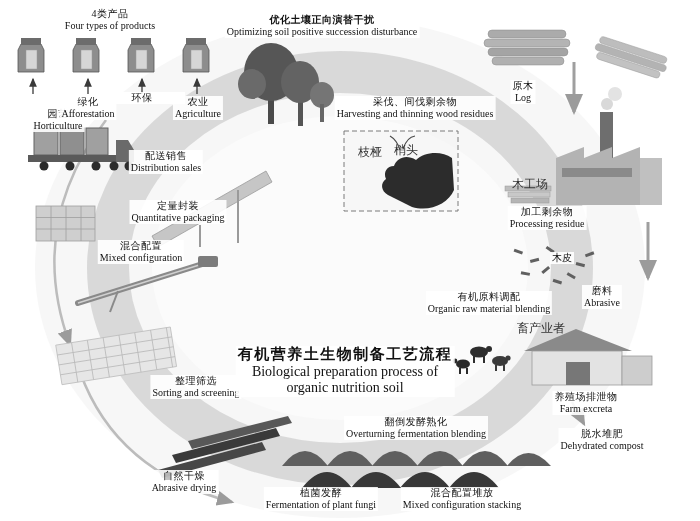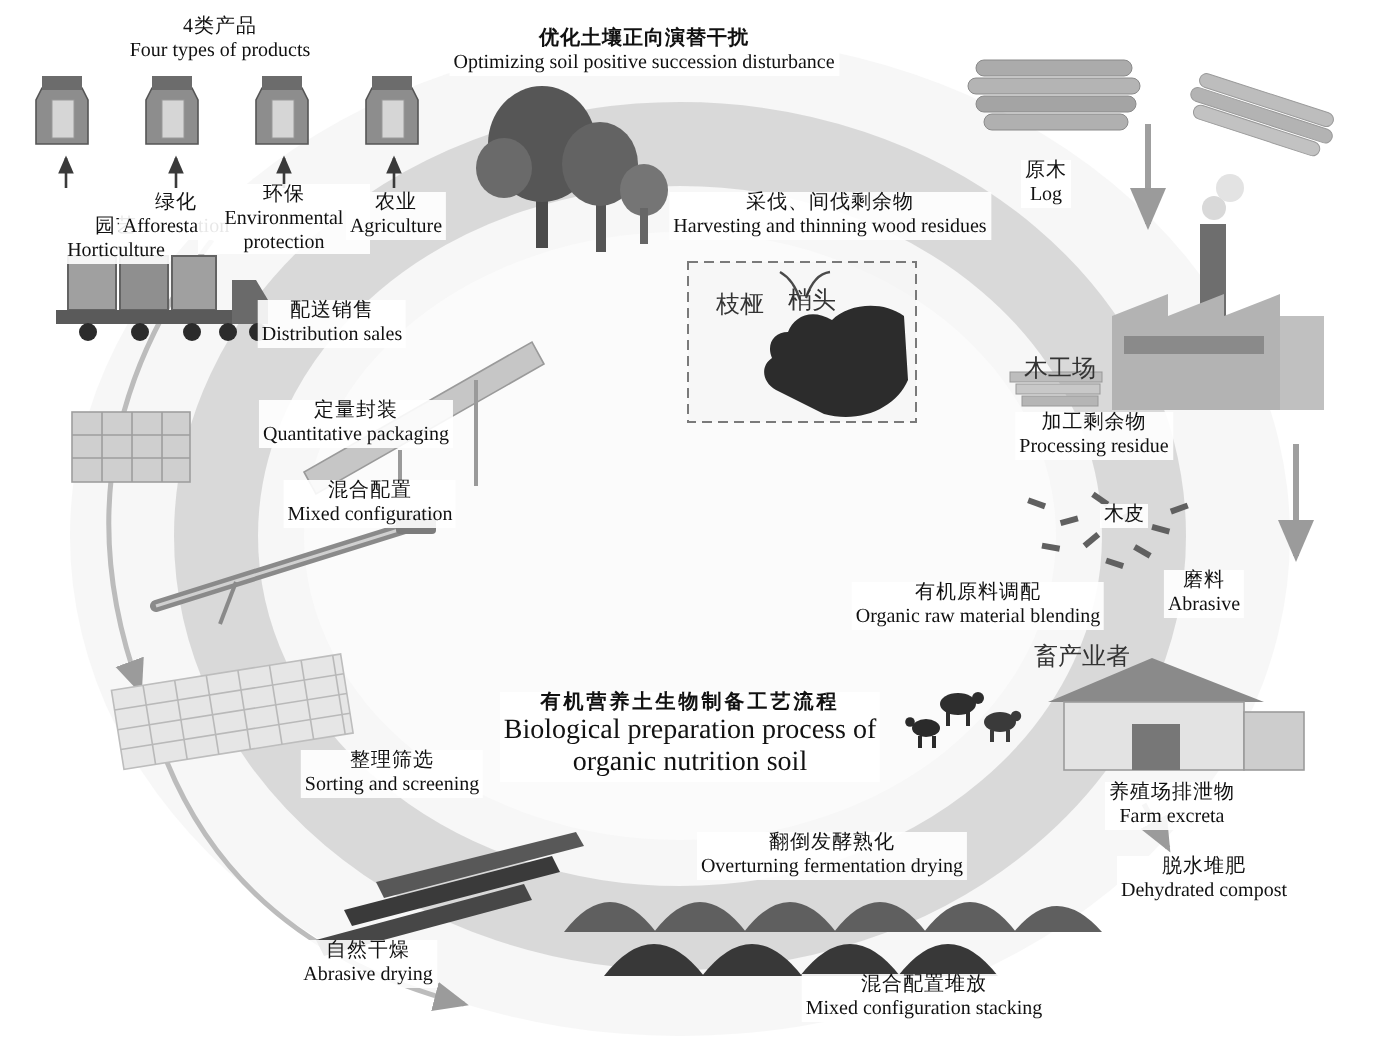--- a/index.html
+++ b/index.html
@@ -22,21 +22,21 @@
     line-height: 1.18;
     background: rgba(255,255,255,0.9);
     padding: 0 2px;
     white-space: nowrap;
     z-index: 2;
   }
   .lbl .zh { display: block; font-size: 10px; letter-spacing: 0.5px; }
   .lbl .en { display: block; font-size: 10px; }
   .lbl.bold .zh { font-weight: bold; }
   .lbl.small .zh { font-size: 10px; letter-spacing: 0; }
-  .lbl.title .zh { font-size: 10px; font-weight: bold; letter-spacing: 1.5px; }
+  .lbl.title .zh { font-size: 15px; font-weight: bold; letter-spacing: 1.5px; }
   .lbl.title .en { font-size: 14px; }
   .lbl.wrap2 { white-space: normal; width: 82px; }
   .ann {
     position: absolute;
     transform: translateX(-50%);
     font-size: 12px;
     color: #333;
     white-space: nowrap;
     z-index: 2;
   }
@@ -247,21 +247,20 @@
     <span class="en">Horticulture</span>
   </div>
 
   <div class="lbl" style="left:88px; top:96px;">
     <span class="zh">绿化</span>
     <span class="en">Afforestation</span>
   </div>
 
   <div class="lbl wrap2" style="left:142px; top:92px;">
     <span class="zh">环保</span>
-    <span class="en">Environmental protection</span>
   </div>
 
   <div class="lbl" style="left:198px; top:96px;">
     <span class="zh">农业</span>
     <span class="en">Agriculture</span>
   </div>
 
   <div class="lbl bold" style="left:322px; top:14px;">
     <span class="zh">优化土壤正向演替干扰</span>
     <span class="en">Optimizing soil positive succession disturbance</span>
@@ -306,35 +305,39 @@
     <span class="en">Dehydrated compost</span>
   </div>
 
   <div class="lbl" style="left:462px; top:487px;">
     <span class="zh">混合配置堆放</span>
     <span class="en">Mixed configuration stacking</span>
   </div>
 
   <div class="lbl" style="left:416px; top:416px;">
     <span class="zh">翻倒发酵熟化</span>
-    <span class="en">Overturning fermentation drying</span>
-  </div>
-
+    <span class="en">Overturning fermentation blending</span>
+  </div>
+
+  <div class="lbl" style="left:321px; top:487px;">
+    <span class="zh">植菌发酵</span>
+    <span class="en">Fermentation of plant fungi</span>
+  </div>
 
   <div class="lbl" style="left:184px; top:470px;">
     <span class="zh">自然干燥</span>
     <span class="en">Abrasive drying</span>
   </div>
 
   <div class="lbl" style="left:196px; top:375px;">
     <span class="zh">整理筛选</span>
     <span class="en">Sorting and screening</span>
   </div>
 
-  <div class="lbl" style="left:141px; top:240px;margin-left:44px;">
+  <div class="lbl" style="left:141px; top:240px;">
     <span class="zh">混合配置</span>
     <span class="en">Mixed configuration</span>
   </div>
 
   <div class="lbl" style="left:178px; top:200px;">
     <span class="zh">定量封装</span>
     <span class="en">Quantitative packaging</span>
   </div>
 
   <div class="lbl" style="left:166px; top:150px;">

